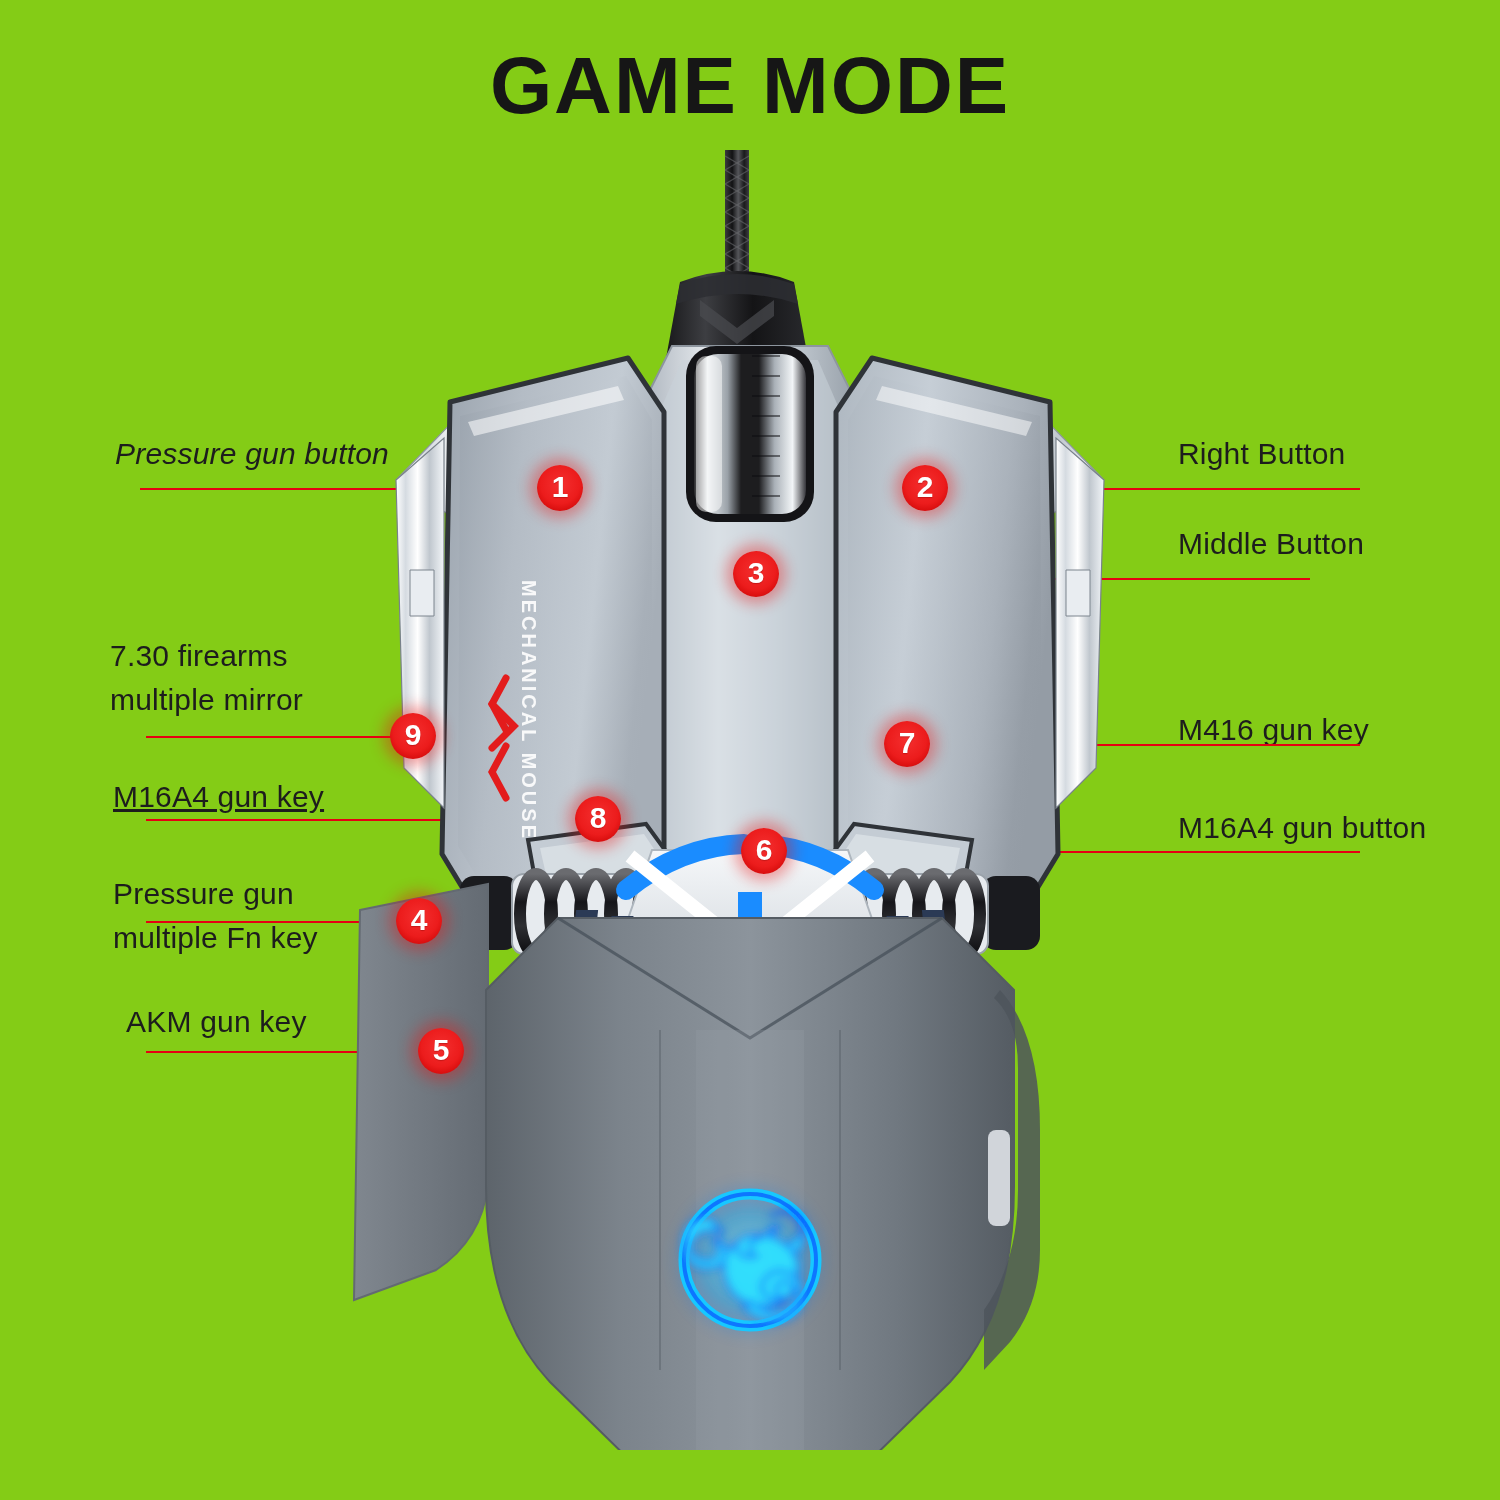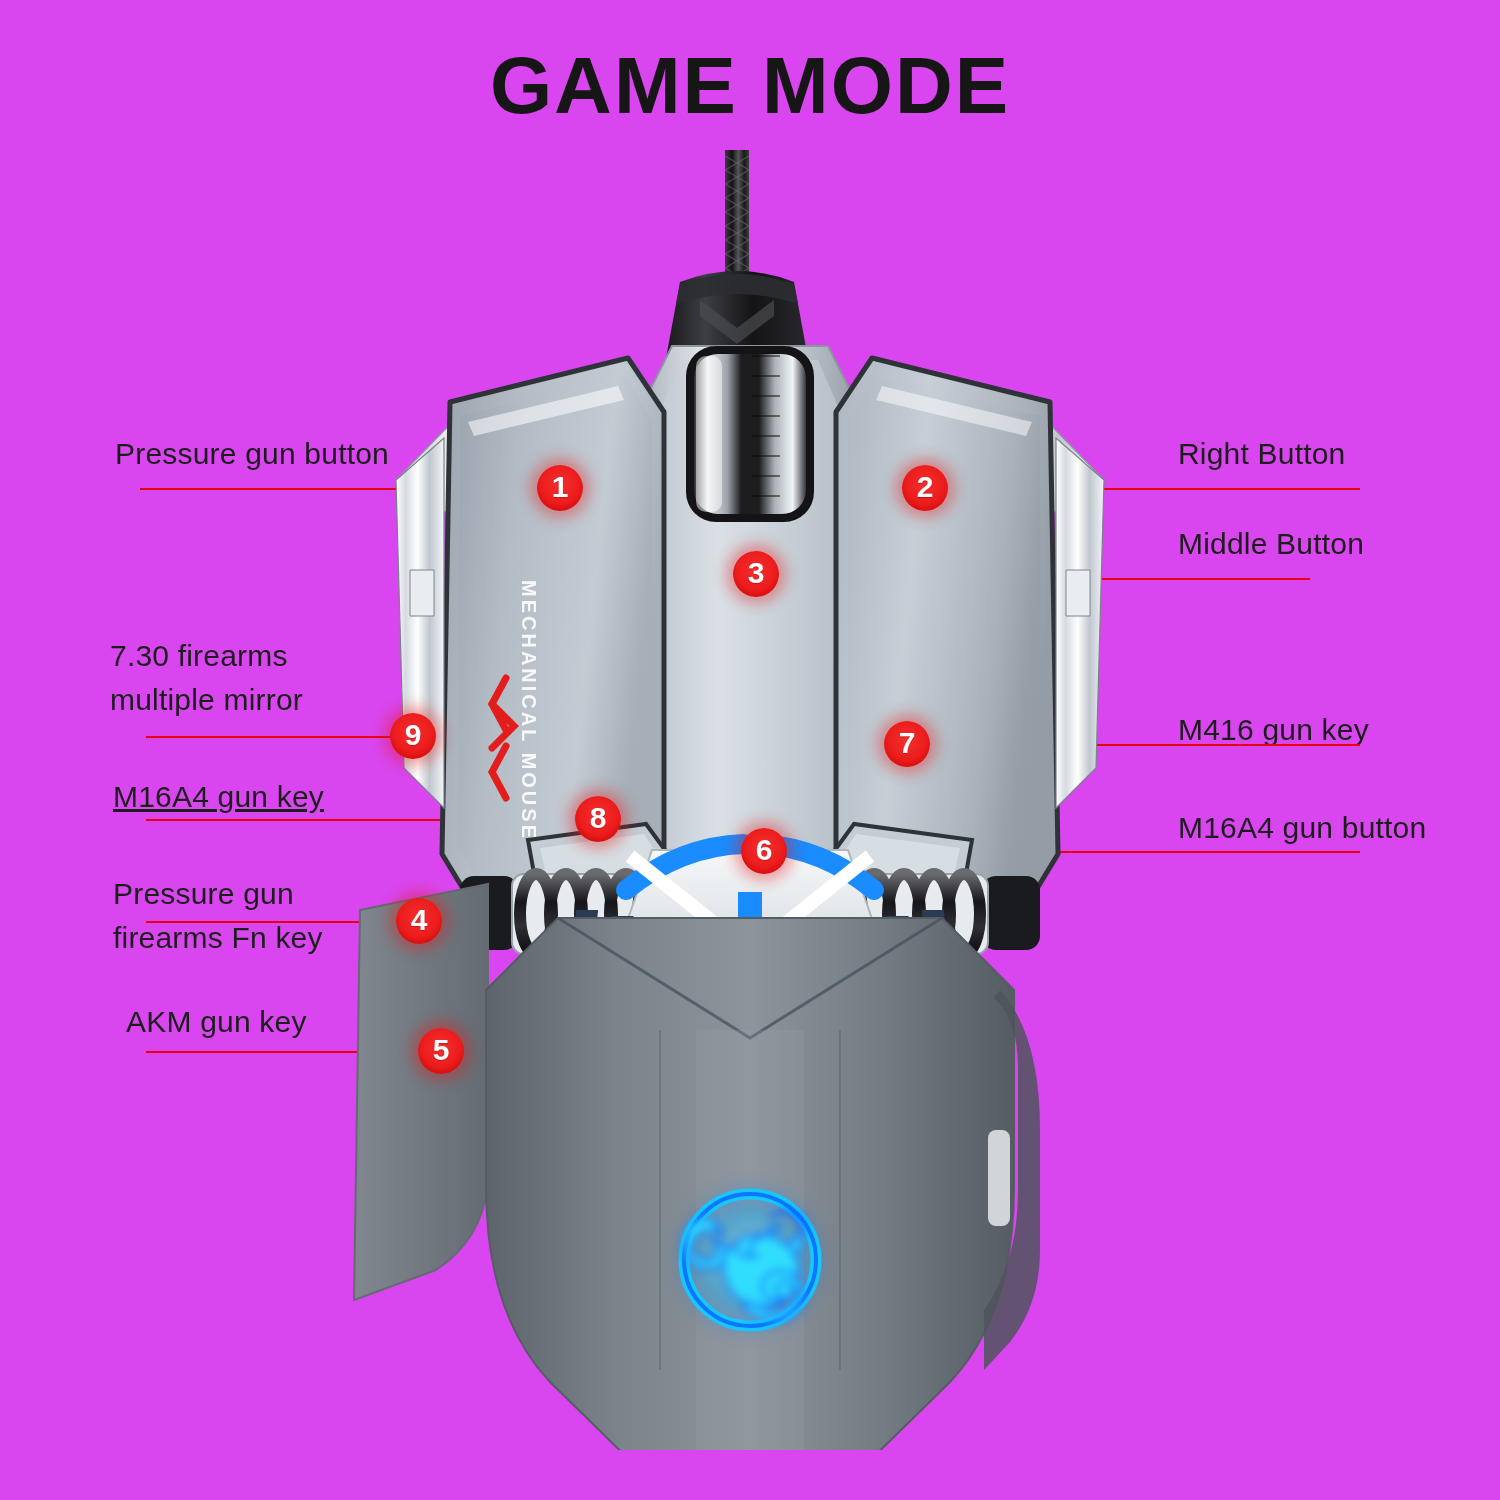--- a/index.html
+++ b/index.html
@@ -1,19 +1,19 @@
 <!DOCTYPE html>
 <html><head>
 <meta charset="utf-8">
 <style>
   html,body{margin:0;padding:0;background:#ffffff;}
   body{width:1500px;height:1500px;position:relative;overflow:hidden;
        font-family:"Liberation Sans","DejaVu Sans",sans-serif;}
 
-  #stage{position:absolute;inset:0;width:1500px;height:1500px;background:#d946ef;}
+  #stage{position:absolute;inset:0;width:1500px;height:1500px;background:#84cc16;}
 
   
   .title{
     position:absolute;left:0;top:40px;width:1500px;text-align:center;
     font-size:80px;font-weight:bold;letter-spacing:2px;color:#161616;
     font-family:"Liberation Sans","DejaVu Sans",sans-serif;
   }
 
   
   .label{
@@ -283,21 +283,21 @@
           <path d="M422 1082 q-22 -6 -30 10 q-4 16 14 18 q10 1 12 -8 q2 -10 -6 -12 q12 -2 14 10 q2 16 -14 18 q-26 2 -28 -22 q-2 -26 26 -28 z"></path>
           <path d="M470 1066 q18 -10 28 4 q8 14 -6 22 q-10 6 -16 -2 q-6 -9 4 -14 q-12 0 -14 12 q-2 16 14 18 q20 2 24 -18 q4 -24 -20 -28 z"></path>
           <path d="M430 1098 q26 -22 52 -6 q22 14 14 40 q-8 26 -34 24 q-28 -2 -36 -26 q-6 -20 4 -32 z"></path>
           <path d="M452 1152 q14 12 28 10 q14 -2 16 -16 q2 -12 -10 -14 q-10 -1 -10 8 q0 8 8 8 q-8 6 -16 0 q-10 -8 -4 -18 q8 -12 22 -8 q18 5 16 24 q-2 24 -28 24 q-20 0 -30 -14 z"></path>
           <path d="M440 1090 q10 -8 20 -2 q-8 2 -10 8 q-2 8 6 10 q-12 4 -18 -4 q-5 -7 2 -12 z"></path>
         </g>
       </g>
     </svg>
   </div>
 
-  <div class="label" style="left:115px;top:432px;width:420px;">Pressure gun button</div>
+  <div class="label" style="left:115px;top:432px;width:420px;font-style:italic;">Pressure gun button</div>
   <div class="leader" style="left:140px;top:488px;width:420px;"></div>
   <div class="marker" style="left:537px;top:465px;">
     <span>1</span>
   </div>
 
   <div class="label right" style="left:1178px;top:432px;width:340px;">Right Button</div>
   <div class="leader" style="left:948px;top:488px;width:412px;"></div>
   <div class="marker" style="left:902px;top:465px;">
     <span>2</span>
   </div>
@@ -327,21 +327,21 @@
     <span>8</span>
   </div>
 
   <div class="label right" style="left:1178px;top:806px;width:400px;">M16A4 gun button</div>
   <div class="leader" style="left:788px;top:851px;width:572px;"></div>
   <div class="marker" style="left:741px;top:828px;">
     <span>6</span>
   </div>
 
   <div class="label" style="left:113px;top:872px;width:350px;">Pressure gun
-firearms Fn key</div>
+multiple Fn key</div>
   <div class="leader" style="left:146px;top:921px;width:256px;"></div>
   <div class="marker" style="left:396px;top:898px;">
     <span>4</span>
   </div>
 
   <div class="label" style="left:126px;top:1000px;width:340px;">AKM gun key</div>
   <div class="leader" style="left:146px;top:1051px;width:278px;"></div>
   <div class="marker" style="left:418px;top:1028px;">
     <span>5</span>
   </div>

